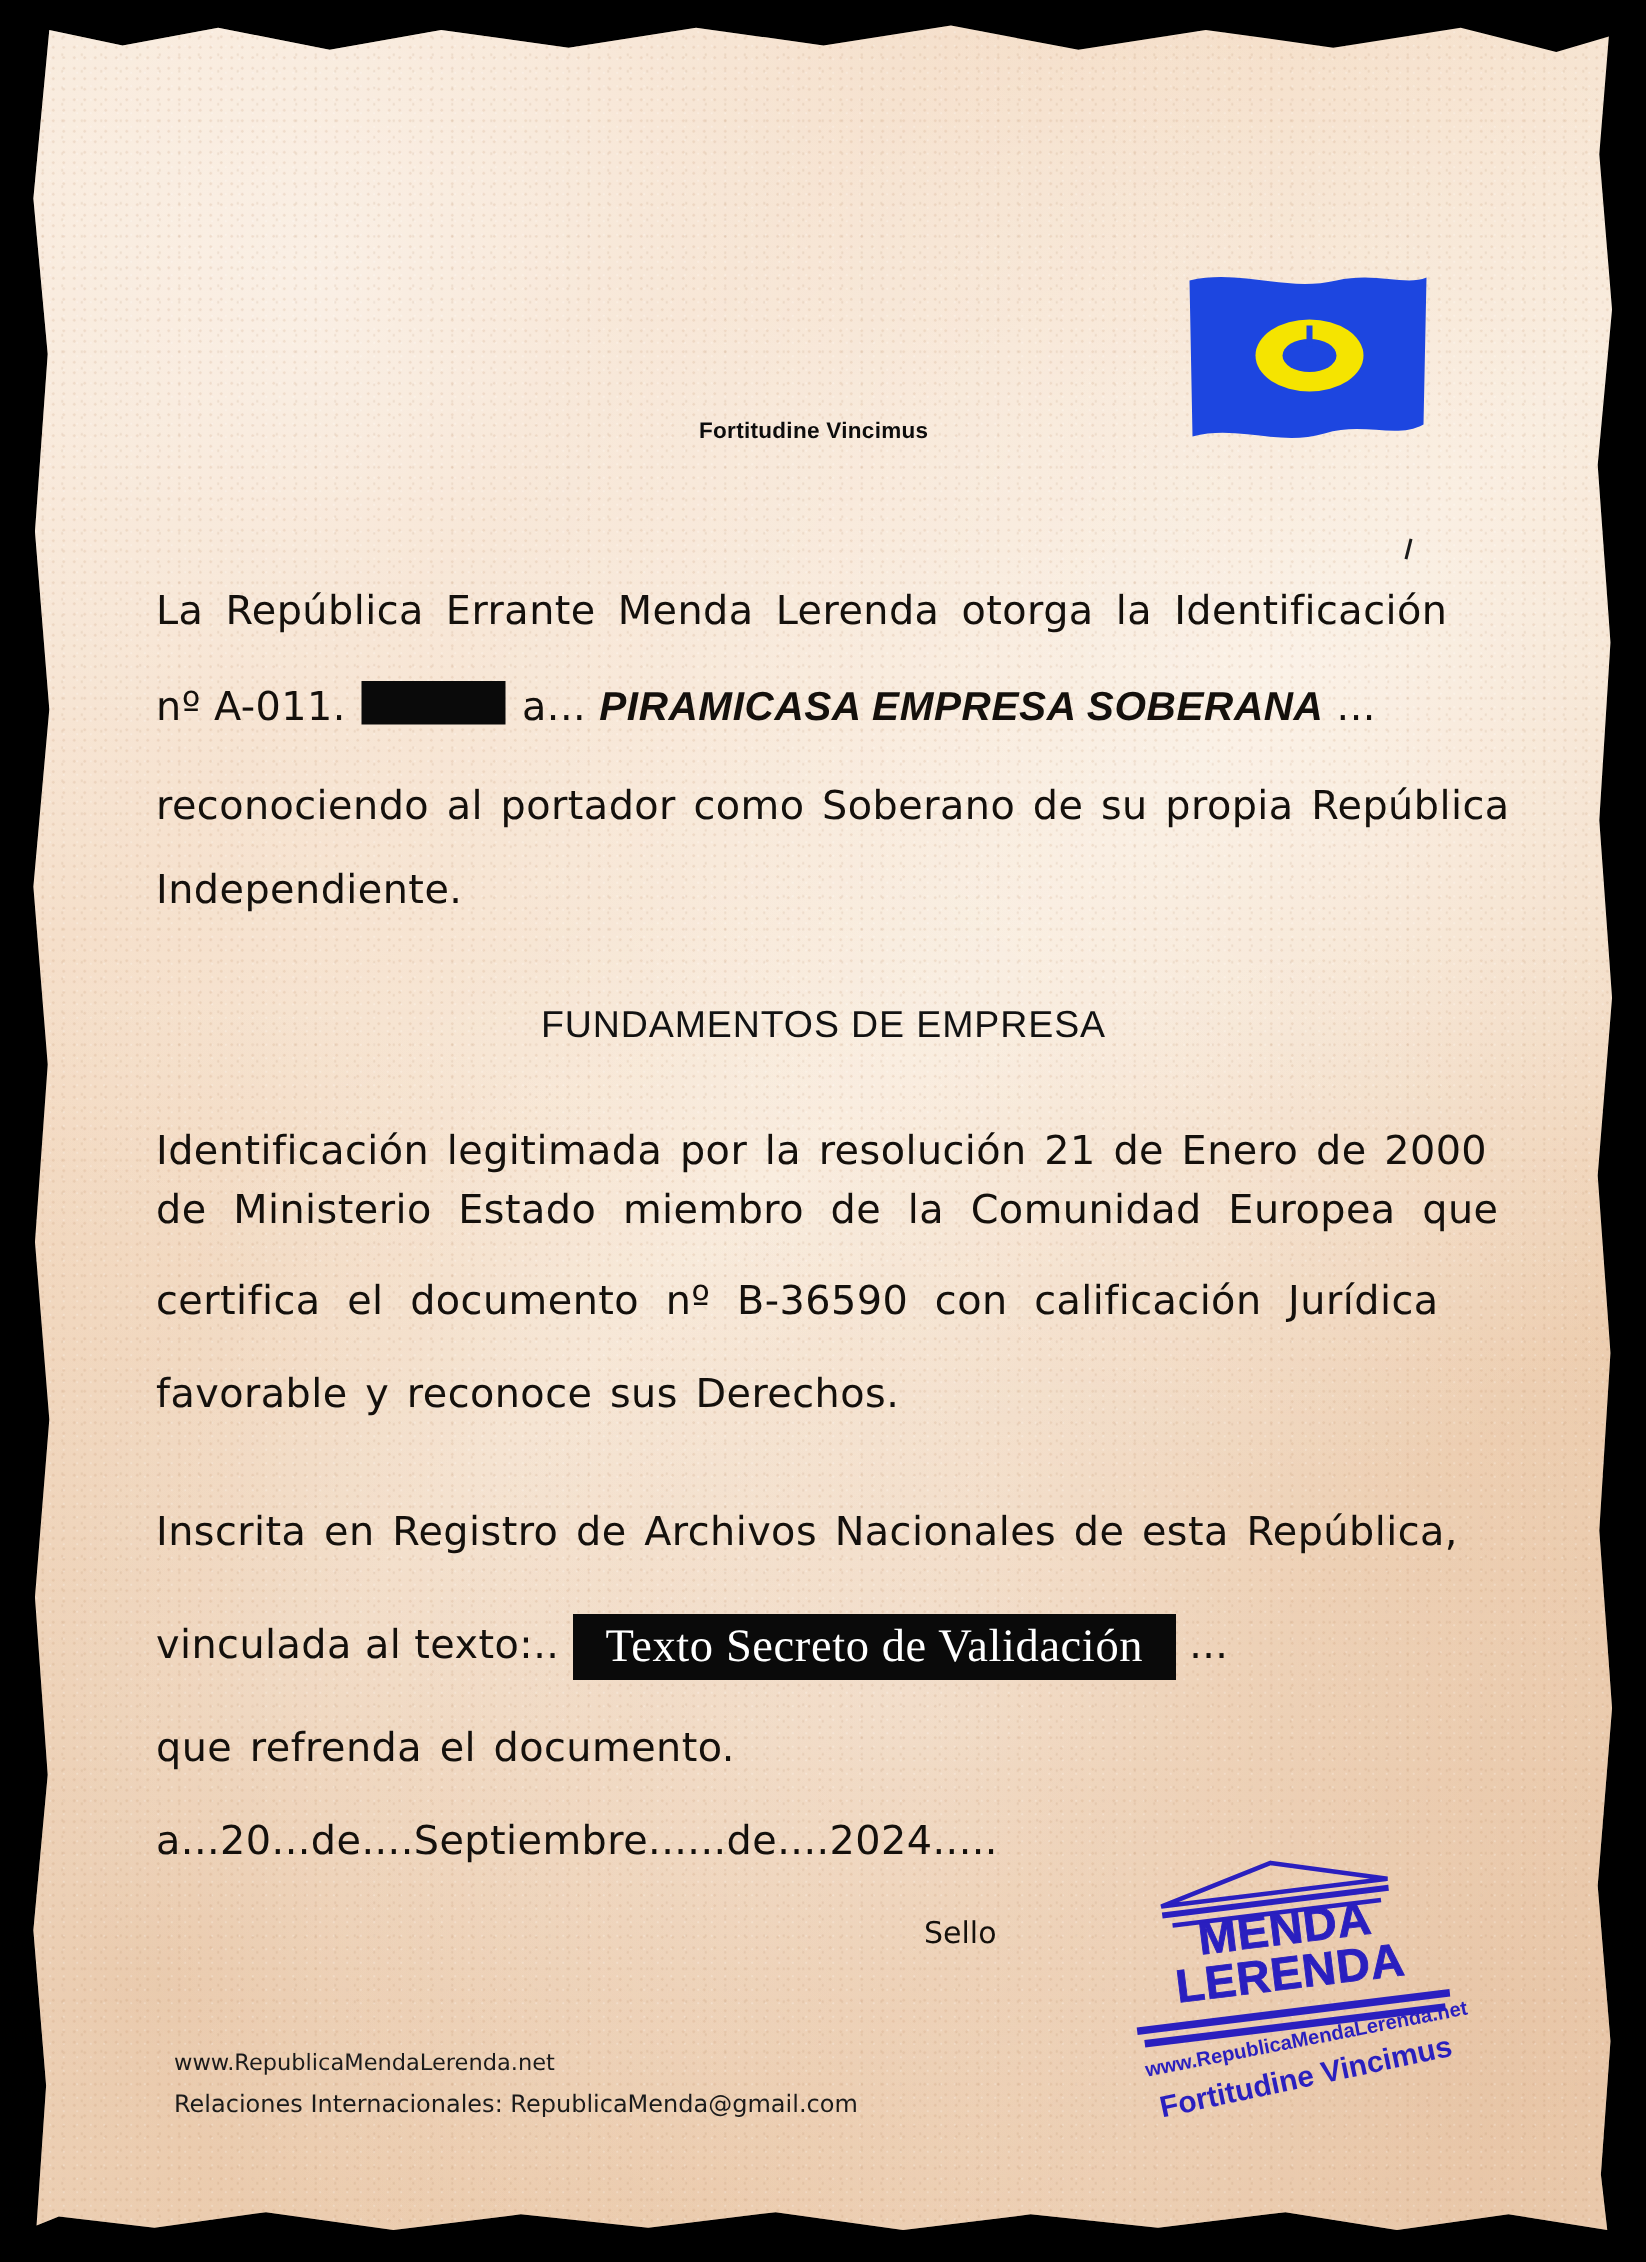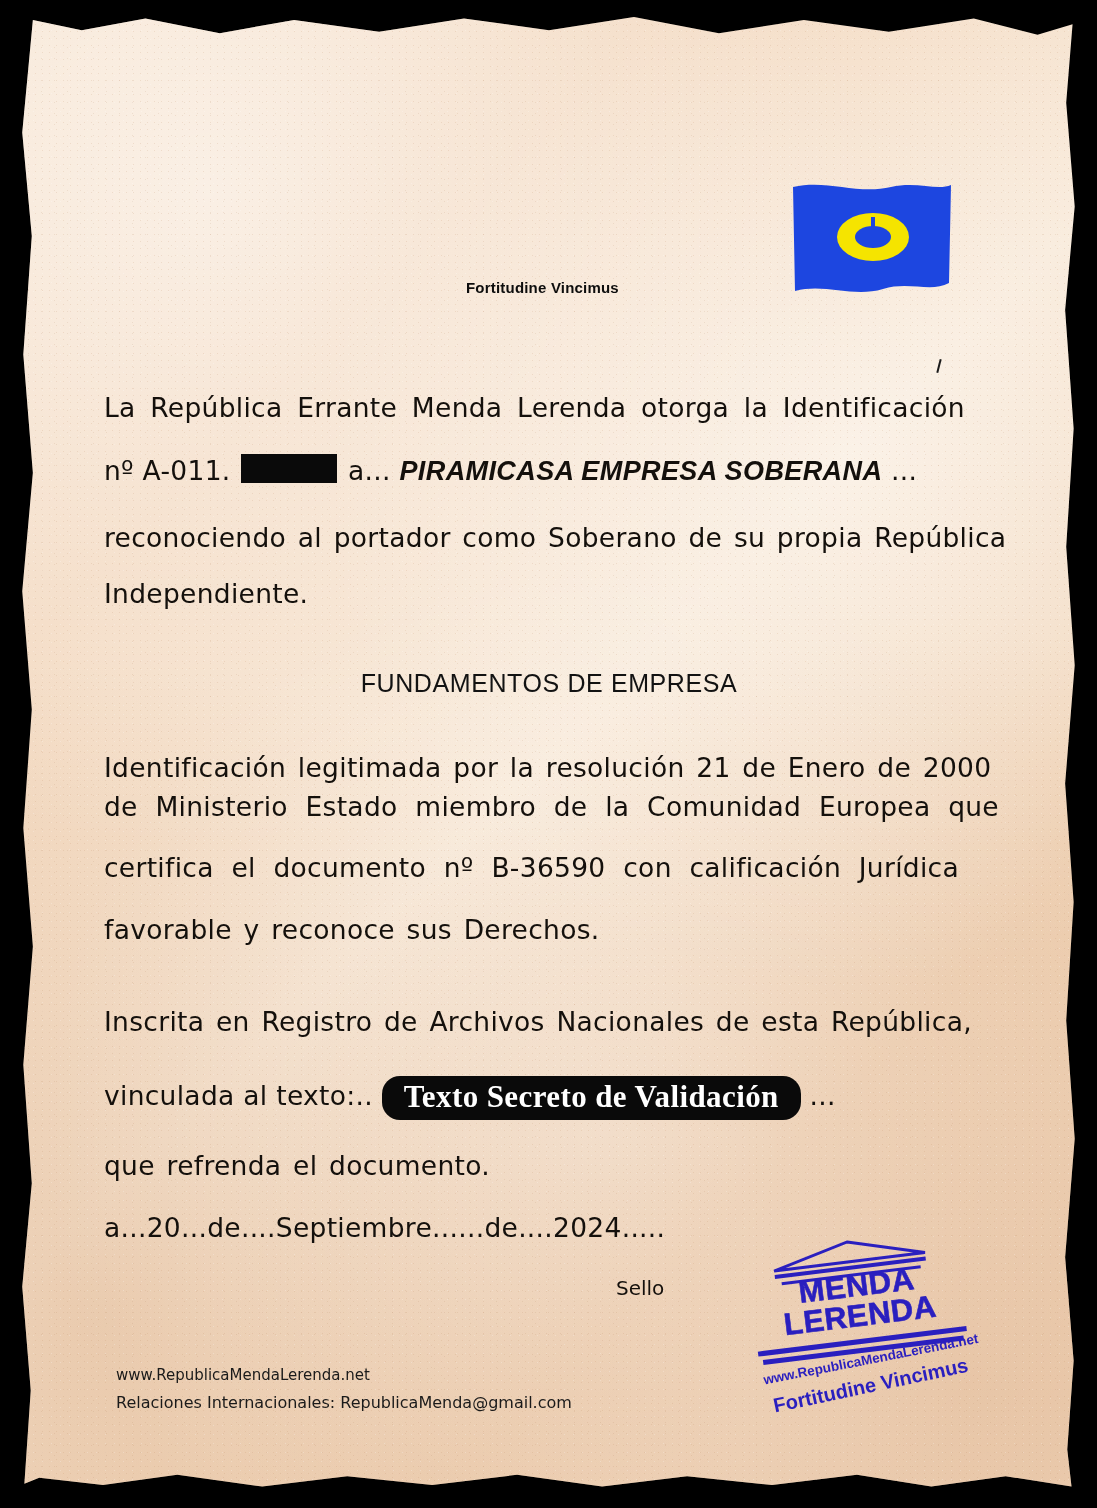--- a/index.html
+++ b/index.html
@@ -175,26 +175,25 @@
   #q1 { left: 86px; top: 992px; word-spacing: 3px; }
   #q2 { left: 86px; top: 1062px; }
   #q3 { left: 86px; top: 1136px; word-spacing: 3px; }
   #q4 { left: 86px; top: 1198px; text-align: right; }
 
   #q2 .secret {
     display: inline-block;
     background: #0a0a0a;
     color: #fff;
     font-family: "Liberation Serif", serif;
-    font-weight: bold;
+    font-weight: normal;
     font-size: 31px;
     padding: 3px 22px 5px 22px;
     letter-spacing: 0.4px;
     vertical-align: -2px;
-    border-radius: 18px;
   }
 
   #sello {
     position: absolute;
     left: 598px;
     top: 1262px;
     font-family: "DejaVu Sans", sans-serif;
     font-size: 20px;
     color: #14100c;
   }

